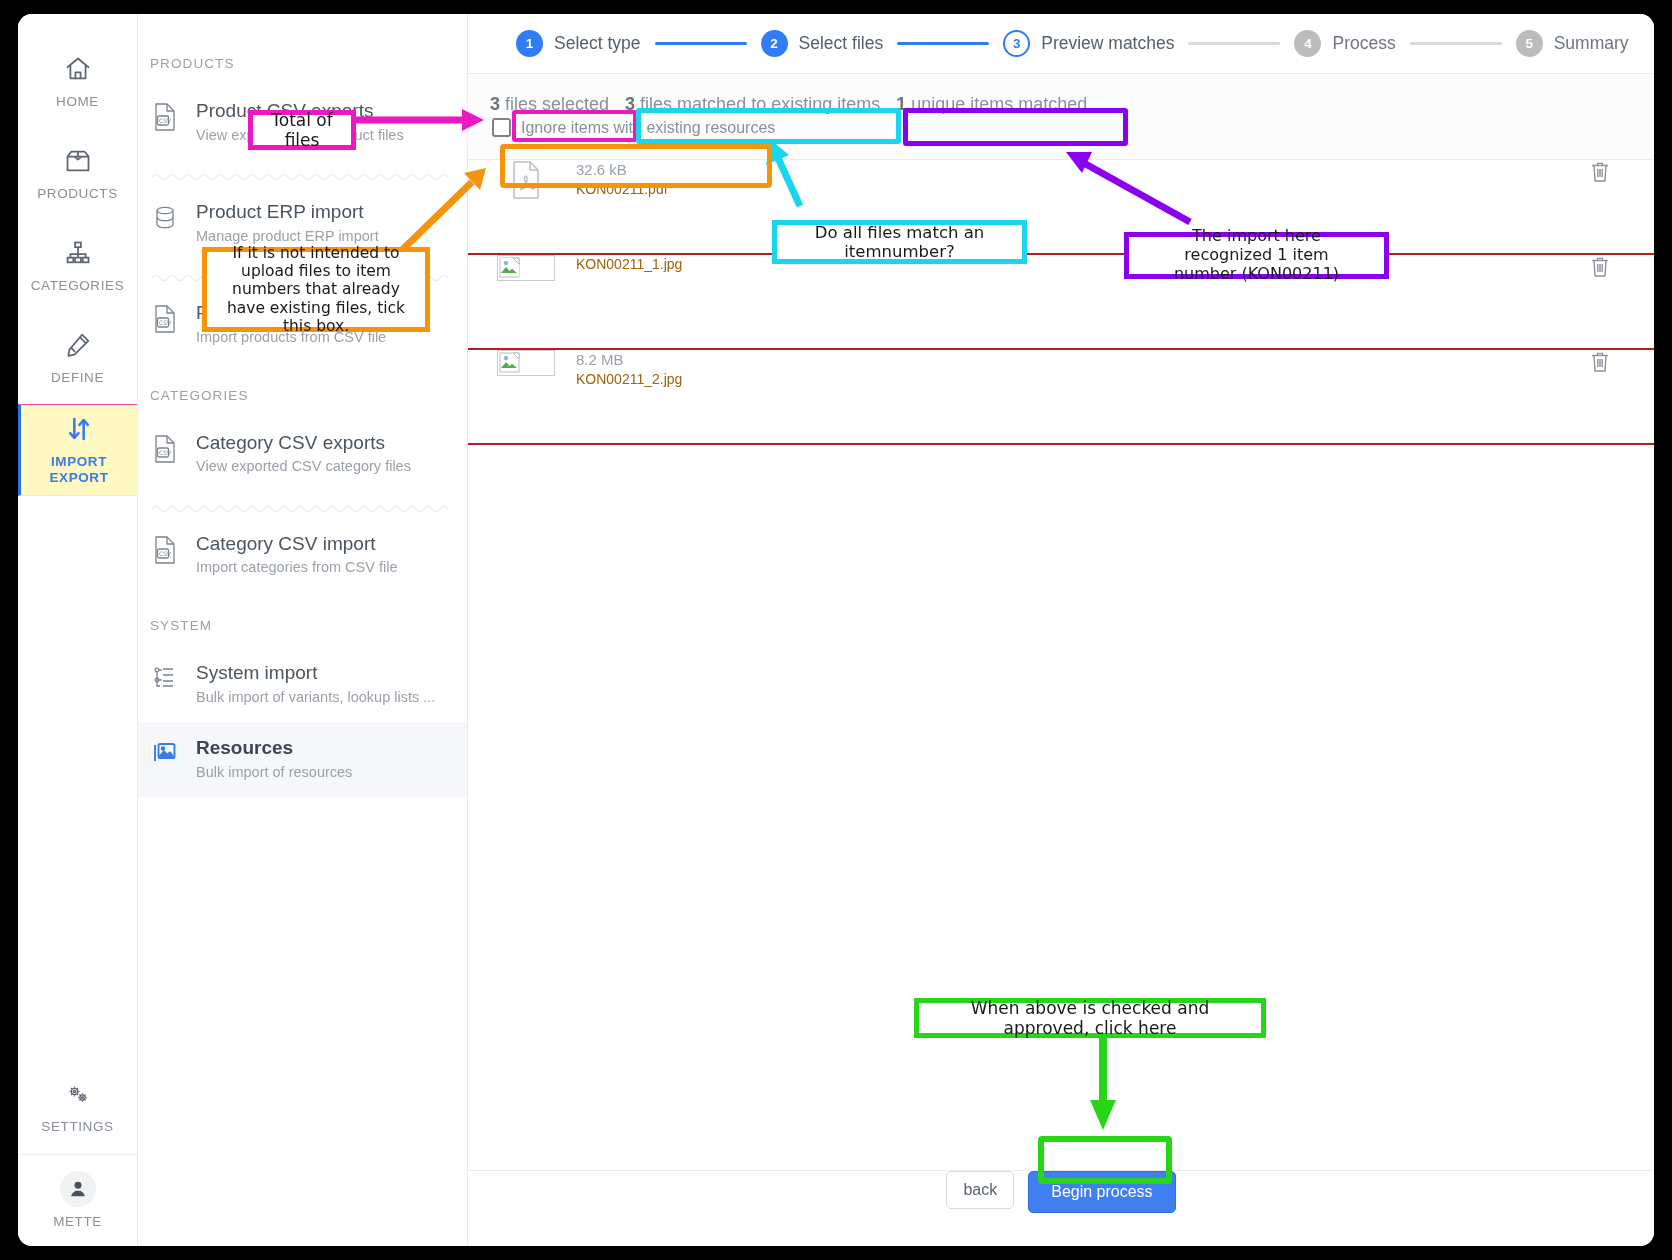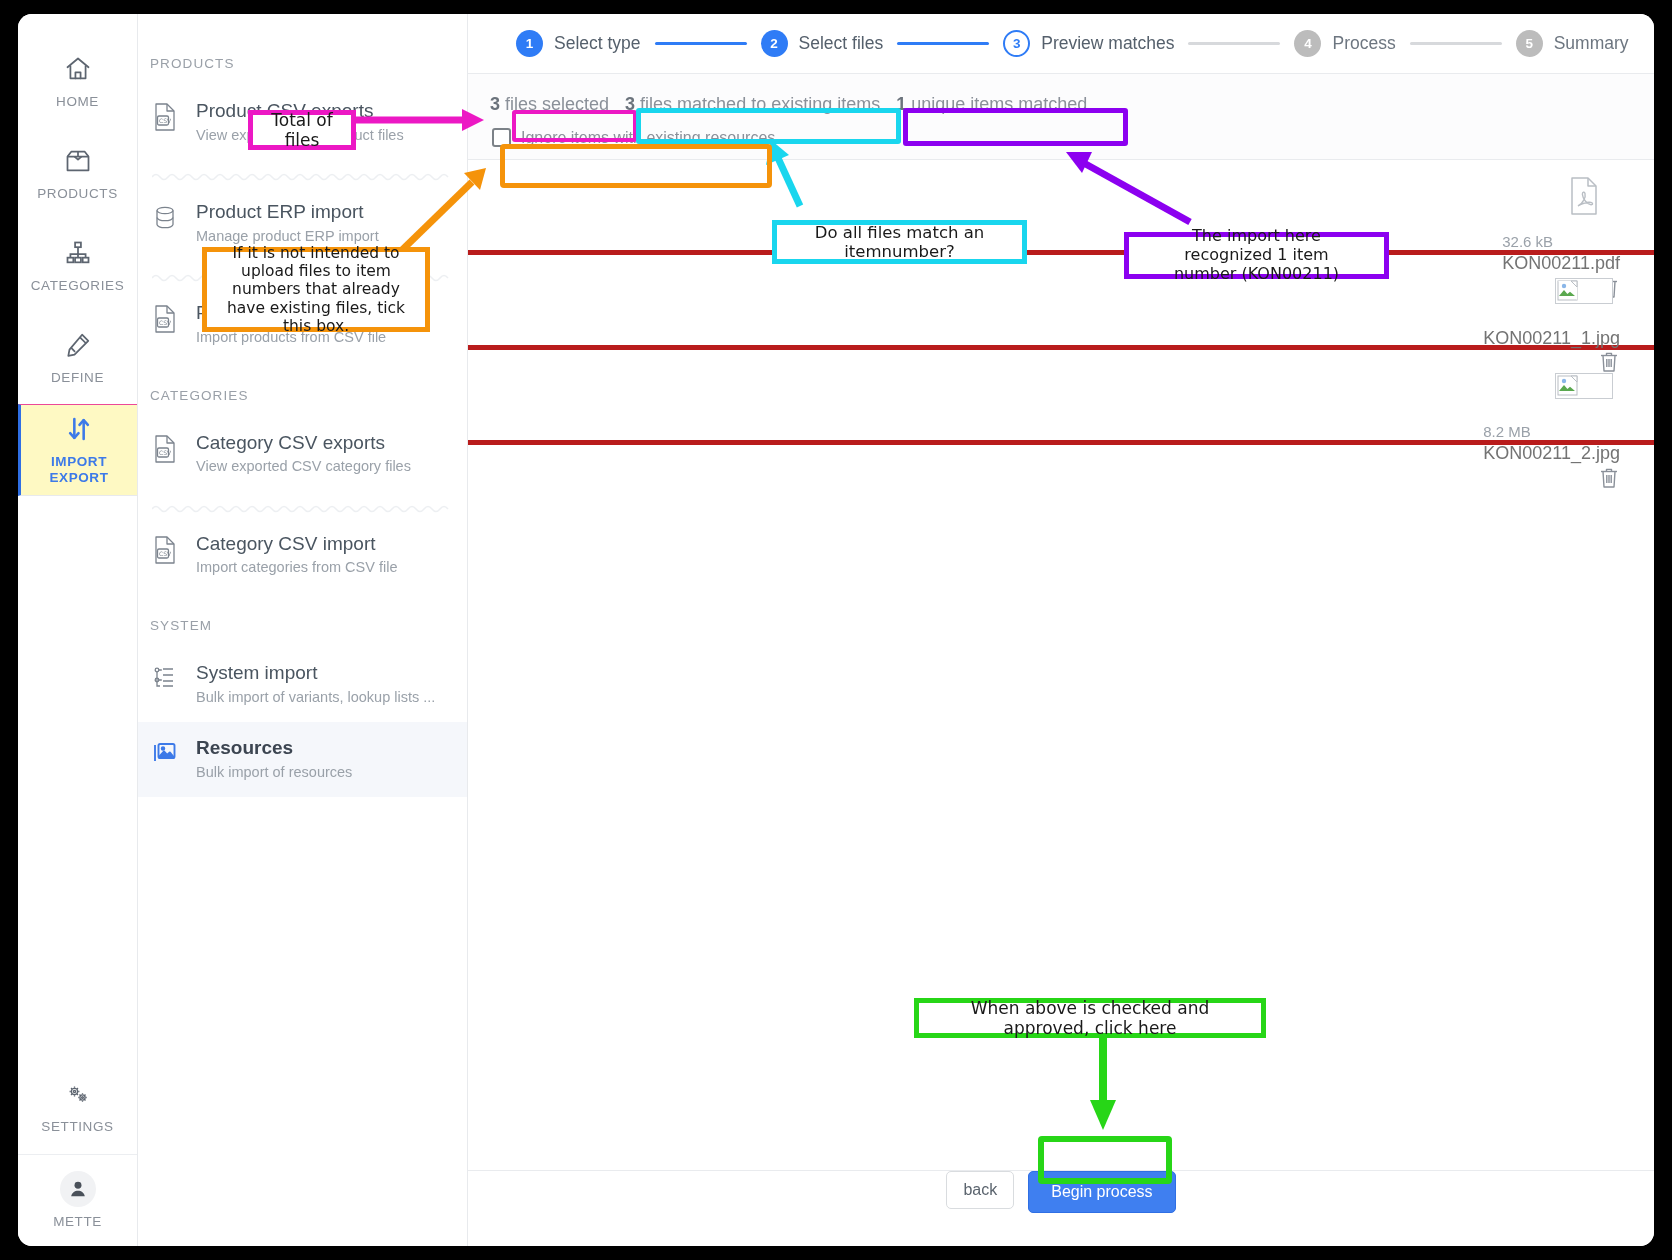--- a/index.html
+++ b/index.html
@@ -147,53 +147,52 @@
     display: flex;
     align-items: center;
     font-size: 18px;
     color: #8a9099;
     height: 28px;
   }
   .summary-line b { color: #6b737c; font-weight: 700; margin-right: 5px; }
   .sum-seg { display: flex; align-items: center; padding: 0 8px; white-space: nowrap; }
   .chk-row {
     display: flex; align-items: center; gap: 10px;
-    margin-top: 10px; padding-left: 10px;
+    padding-left: 10px;
   }
   .chk-box {
     width: 19px; height: 19px;
     border: 2px solid #7c8288;
     border-radius: 3px;
     background: #fff;
     cursor: pointer;
   }
   .chk-label { font-size: 16px; color: #8a9099; }
 
   .file-list { flex: 1 1 auto; overflow: hidden; }
   .file-row {
     display: flex;
-    align-items: flex-end;
+    align-items: flex-start;
     height: 95px;
     padding: 0 34px 0 22px;
-    border-bottom: 5px solid #b91c1c;
-    flex-direction: column;
+    border-bottom: 2px solid #b91c1c;
   }
   .file-thumb {
     width: 72px; flex: 0 0 72px;
     display: flex; align-items: center; justify-content: center;
   }
   .brokenimg {
     width: 58px; height: 26px;
     border: 1px solid #c9cdd2;
     background: #fff;
     position: relative;
   }
   .file-meta { flex: 1 1 auto; padding-left: 14px; }
   .file-size { font-size: 15px; color: #9aa1a9; line-height: 1.35; }
-  .file-name { font-size: 18px; color: #737373; line-height: 1.3; }
+  .file-name { font-size: 14px; color: #a16207; line-height: 1.3; }
   .trash-btn { flex: 0 0 40px; display: flex; justify-content: center; cursor: pointer; }
 
   .footer {
     height: 76px;
     border-top: 1px solid #e9ebee;
     display: flex;
     align-items: flex-start;
     justify-content: center;
     gap: 14px;
   }

